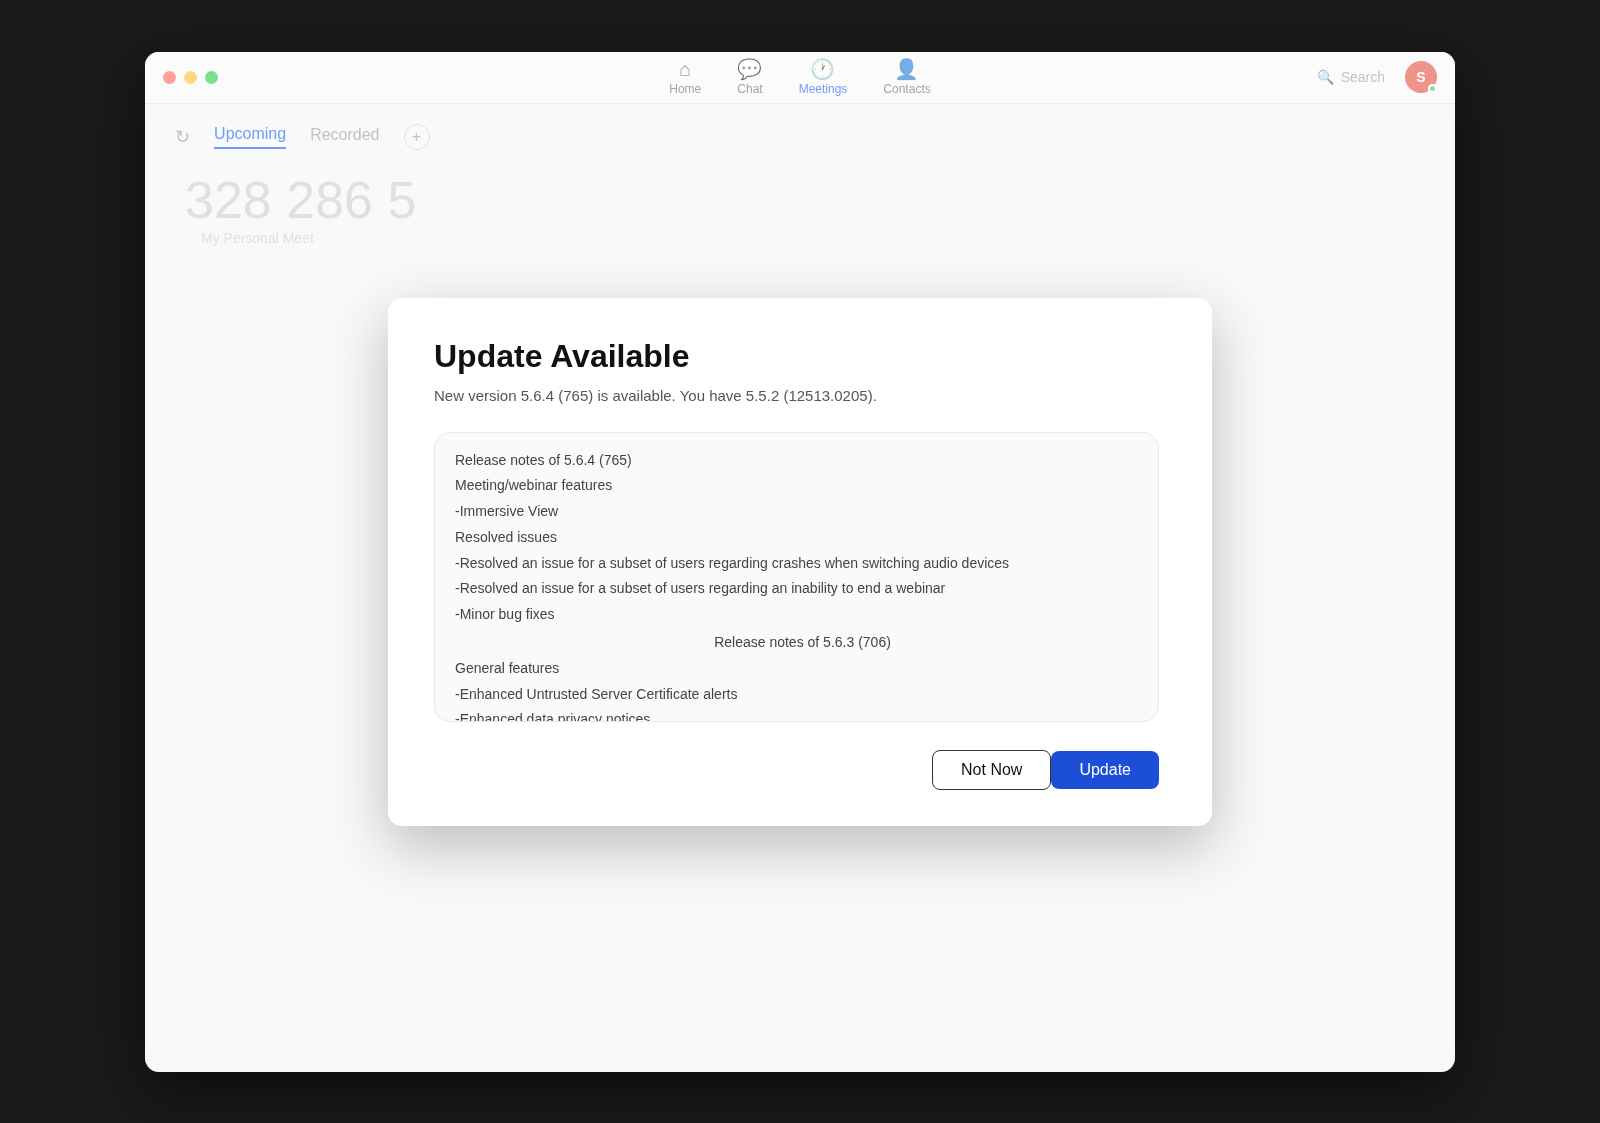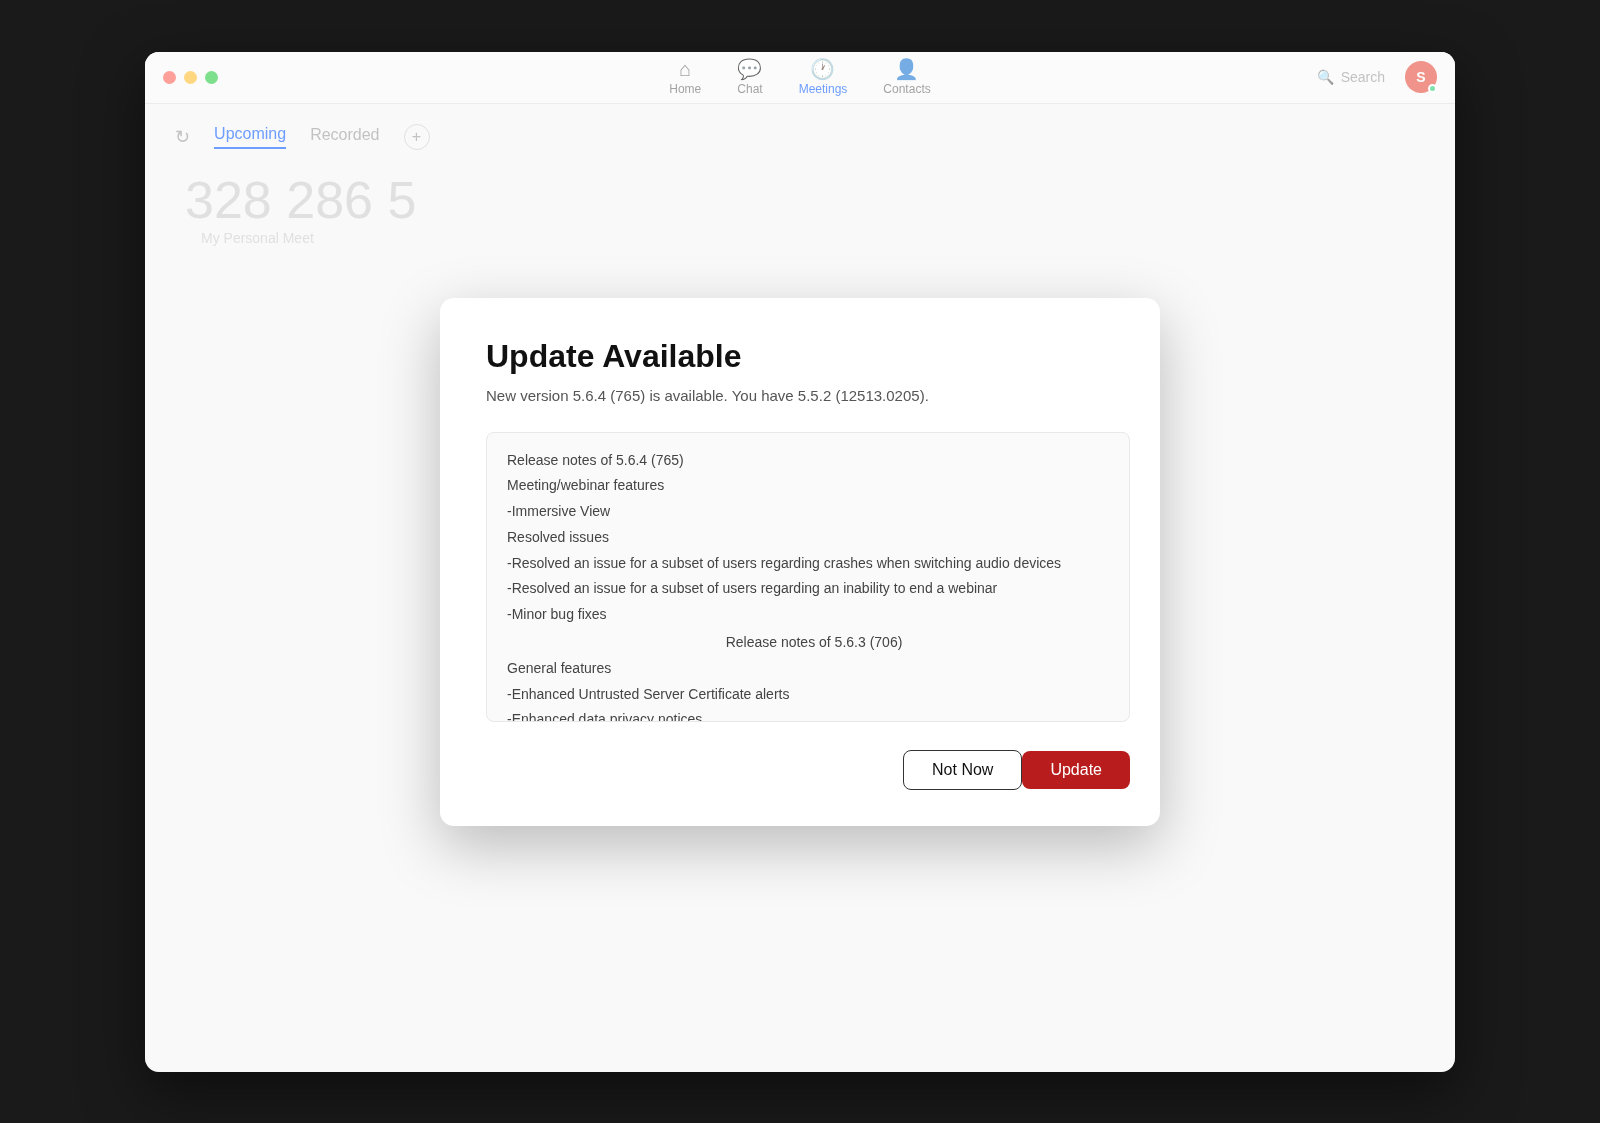--- a/index.html
+++ b/index.html
@@ -192,22 +192,22 @@
       top: 0; left: 0; right: 0; bottom: 0;
       display: flex;
       align-items: center;
       justify-content: center;
       z-index: 20;
     }
 
     .modal {
       background: white;
       border-radius: 14px;
-      width: 720px;
-      padding: 40px 30px 36px 46px;
+      width: 824px;
+      padding: 40px 53px 36px 46px;
       box-shadow: 0 20px 60px rgba(0,0,0,0.25);
       position: relative;
     }
 
     .modal-title {
       font-size: 32px;
       font-weight: 700;
       color: #111;
       margin-bottom: 12px;
     }
@@ -216,21 +216,21 @@
       font-size: 15px;
       color: #555;
       margin-bottom: 28px;
     }
 
     .release-notes-container {
       height: 290px;
       overflow: hidden;
       position: relative;
       border: 1px solid #e8e8e8;
-      border-radius: 8px;
+      border-radius: 16px;
       background: #fafafa;
     }
 
     .release-notes-scroll {
       height: 100%;
       overflow-y: scroll;
       padding: 16px 20px;
       padding-right: 8px;
     }
 
@@ -278,21 +278,21 @@
       font-size: 16px;
       color: #111;
       cursor: pointer;
       font-family: inherit;
     }
 
     .btn-update {
       padding: 10px 28px;
       border: none;
       border-radius: 8px;
-      background: #b91c1c;
+      background: #1d4ed8;
       font-size: 16px;
       color: white;
       cursor: pointer;
       font-weight: 500;
       font-family: inherit;
     }
   </style>
 </head>
 <body>
 

